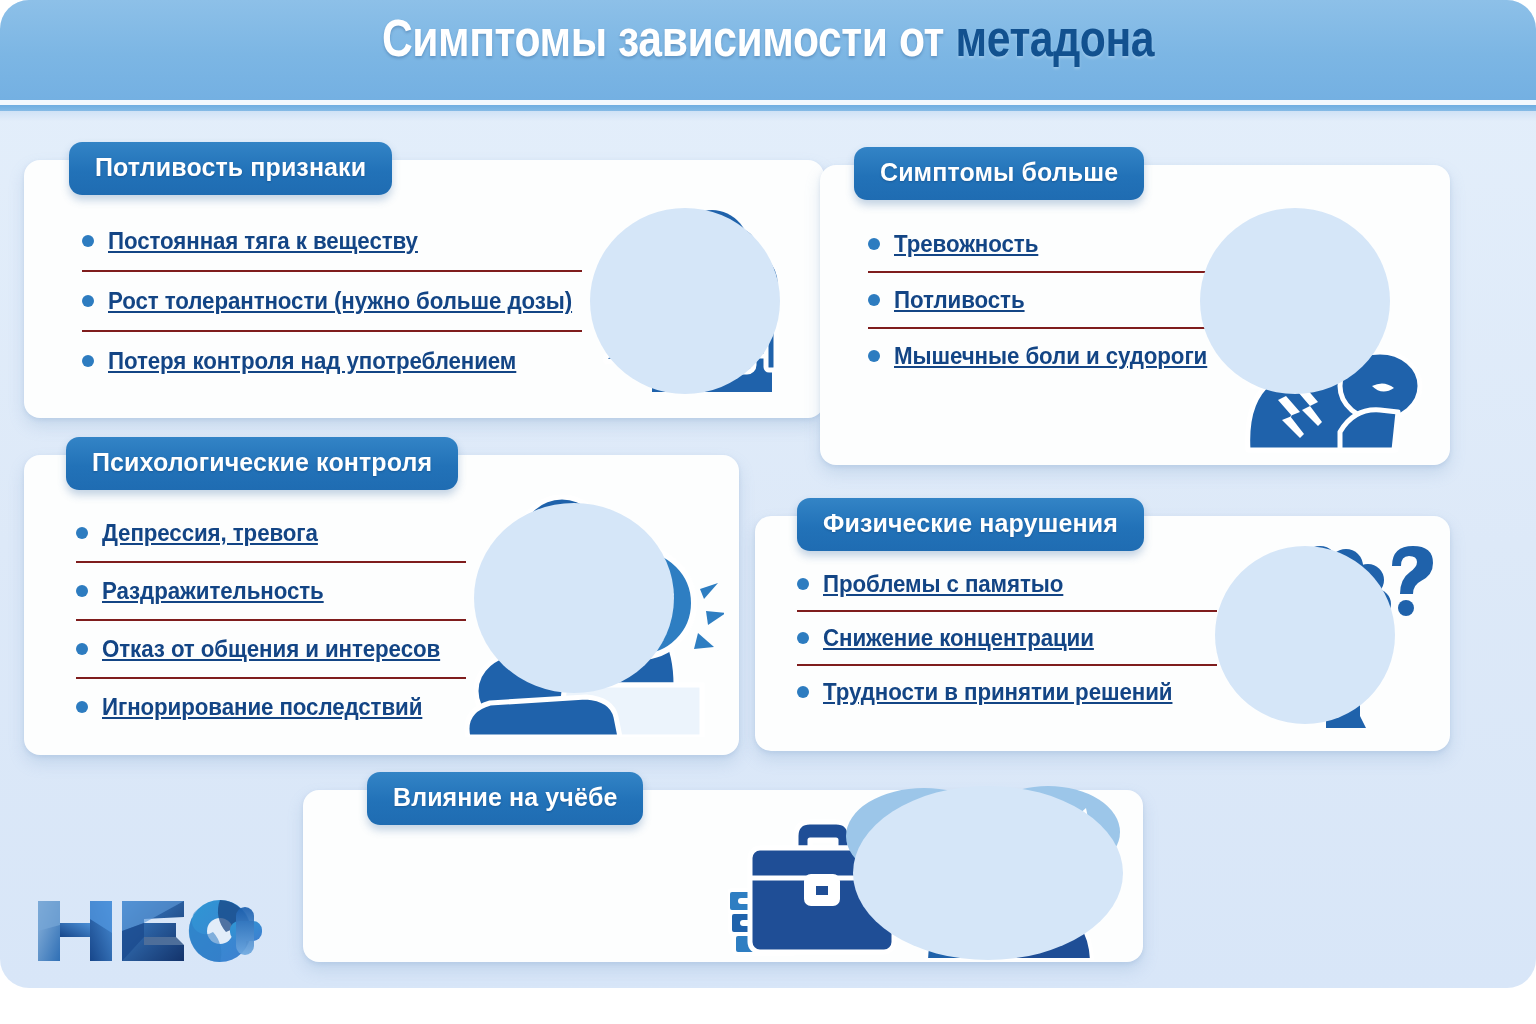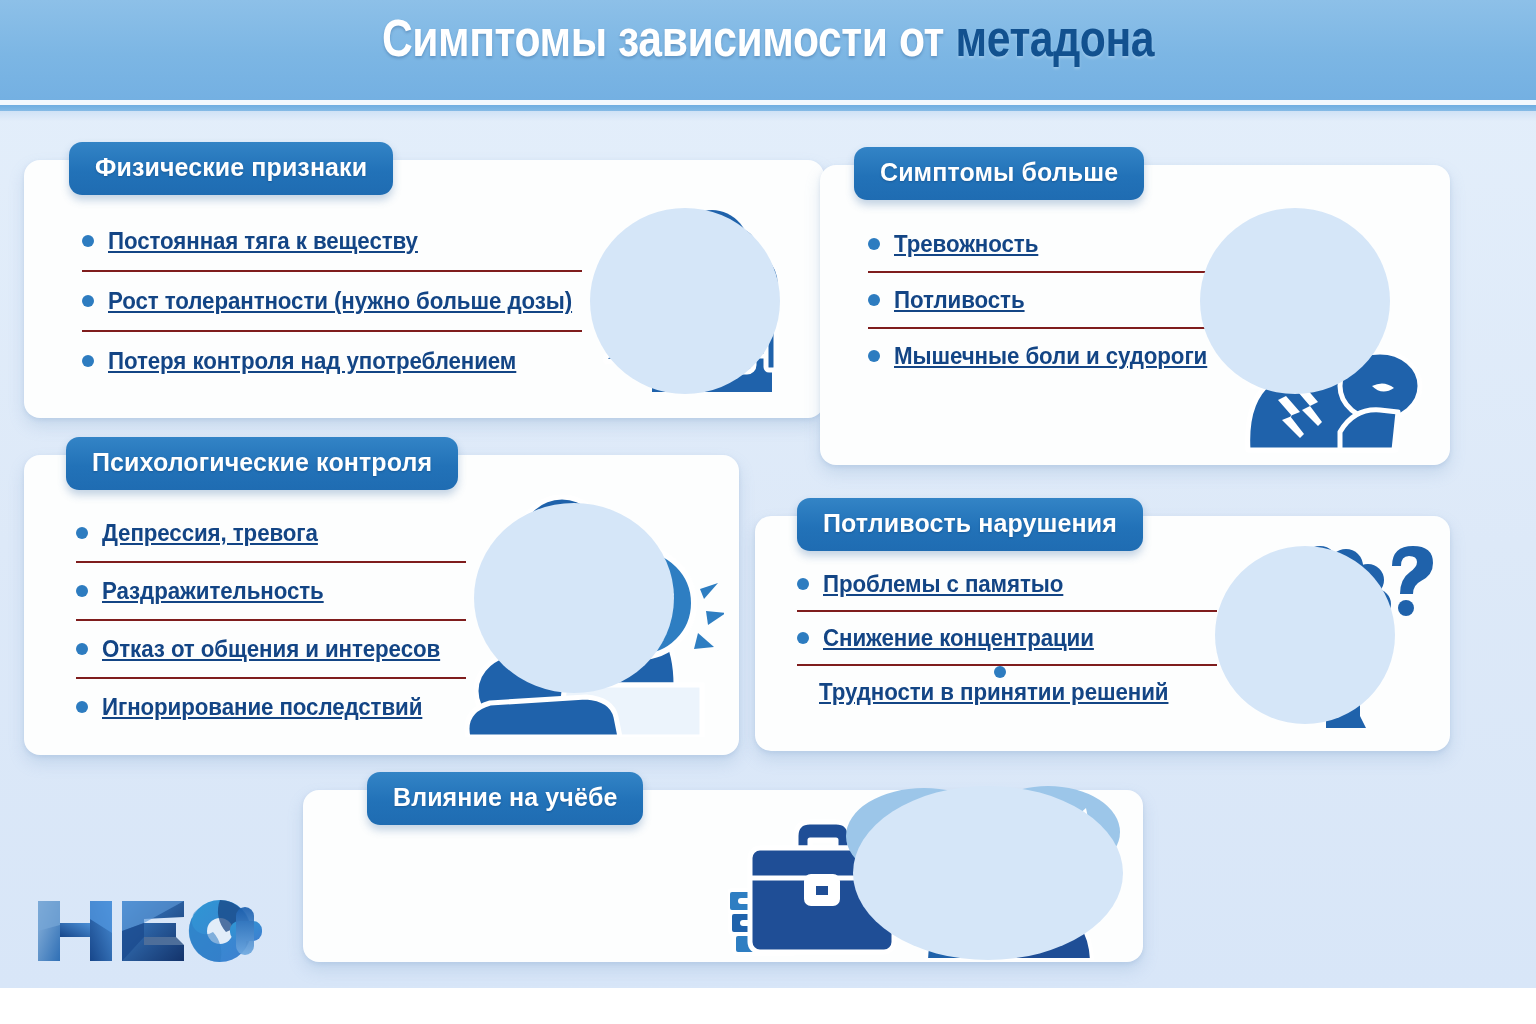--- a/index.html
+++ b/index.html
@@ -13,20 +13,21 @@
     font-family: "Liberation Sans", sans-serif;
     background: #ffffff;
   }
 
   #page {
     position: relative;
     width: 1536px;
     height: 988px;
     background: linear-gradient(180deg, #e4effb 0%, #dde9f8 55%, #d8e6f8 100%);
     overflow: hidden;
+    border-radius: 29px;
   }
 
   
   #header {
     position: absolute;
     left: 0; top: 0;
     width: 1536px;
     height: 100px;
     background: linear-gradient(180deg, #8dc0e8 0%, #7cb6e4 55%, #74b0e2 100%);
   }
@@ -195,21 +196,21 @@
           <g fill="#1f62ab">
             <rect x="118" y="160" width="3" height="10"></rect>
             <rect x="128" y="160" width="3" height="10"></rect>
             <rect x="138" y="160" width="3" height="10"></rect>
             <rect x="148" y="160" width="3" height="10"></rect>
           </g>
         </g>
       </svg>
     </div>
 
-    <div class="badge" style="left:45px; top:-18px;">Физические признаки</div>
+    <div class="badge" style="left:45px; top:-18px;">Потливость признаки</div>
   </div>
 
   <div class="card" style="left:820px; top:165px; width:630px; height:300px;">
     <ul class="list" style="left:48px; top:52px; width:352px;">
       <li style="height:54px;">
         <span class="dot"></span>
         <span class="txt">Тревожность</span>
       </li>
       <li style="height:54px;">
         <span class="dot"></span>
@@ -338,21 +339,21 @@
   <div class="card" style="left:755px; top:516px; width:695px; height:235px;">
     <ul class="list" style="left:42px; top:42px; width:420px;">
       <li style="height:52px;">
         <span class="dot"></span>
         <span class="txt">Проблемы с памятыо</span>
       </li>
       <li style="height:52px;">
         <span class="dot"></span>
         <span class="txt">Снижение концентрации</span>
       </li>
-      <li style="height:52px;flex-direction:column;">
+      <li style="height:52px;">
         <span class="dot"></span>
         <span class="txt">Трудности в принятии решений</span>
       </li>
     </ul>
 
     <div class="icon-wrap" style="left:455px; top:22px; width:225px; height:195px;">
       <div class="blob" style="left:5px; top:8px; width:180px; height:178px;"></div>
       <svg width="225" height="195" viewBox="0 0 225 195">
         <g fill="#1f62ab">
 
@@ -396,21 +397,21 @@
           <path d="M96 154 q24 -16 48 -4 l-4 10 q-20 -10 -40 2 z"></path>
         </g>
 
         <g fill="#1f62ab">
           <path d="M182 28 q0 -20 21 -20 q20 0 20 17 q0 12 -12 18 q-8 4 -8 13 l-13 0 q0 -15 10 -22 q7 -5 7 -10 q0 -6 -8 -6 q-8 0 -8 10 z"></path>
           <circle cx="196" cy="70" r="8"></circle>
         </g>
       </svg>
     </div>
 
-    <div class="badge" style="left:42px; top:-18px;">Потливость нарушения</div>
+    <div class="badge" style="left:42px; top:-18px;">Физические нарушения</div>
   </div>
 
   <div class="card" style="left:303px; top:790px; width:840px; height:172px;">
 
     <div class="icon-wrap" style="left:425px; top:-10px; width:400px; height:180px; overflow:hidden;">
       <div class="blob" style="left:125px; top:6px; width:270px; height:174px;"></div>
       <svg width="400" height="180" viewBox="0 0 400 180">
 
         <g stroke="#ffffff" stroke-width="4" stroke-linejoin="round">
           <rect x="0" y="110" width="66" height="22" rx="4" fill="#2e7ec2"></rect>

